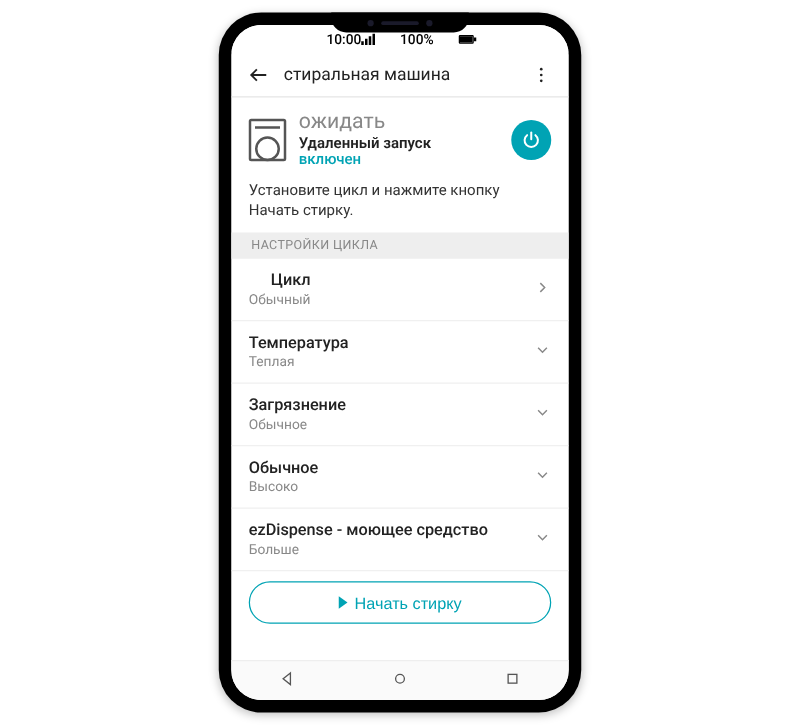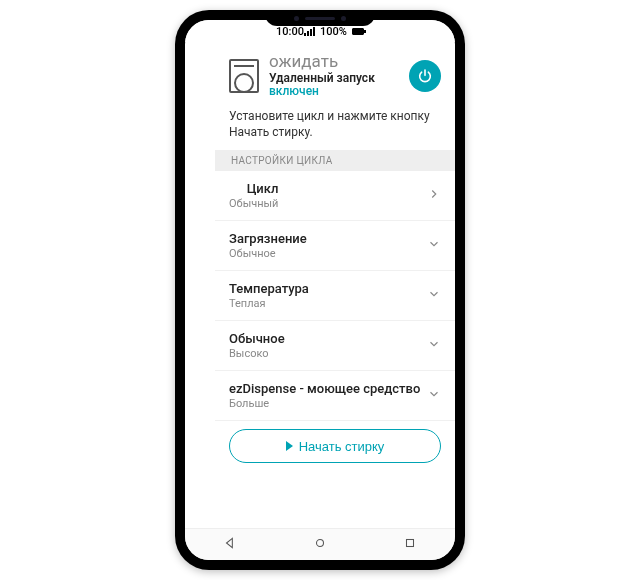--- a/index.html
+++ b/index.html
@@ -50,21 +50,21 @@
     background: #fff;
     display: flex;
     align-items: center;
     justify-content: center;
     padding: 0 12px;
     font-size: 11px;
     font-weight: 500;
     color: #000;
     position: relative;
   }
-  .status-right { display:flex; align-items:center; gap:5px; }
+  .status-right { display:flex; align-items:center; gap:20px; }
   .batt-icon { display:inline-block; width:12px; height:7px; border:1px solid #000; border-radius:1px; position:relative; }
   .batt-icon::after { content:""; position:absolute; right:-3px; top:1px; width:2px; height:3px; background:#000; }
   .batt-icon .fill { position:absolute; left:0; top:0; bottom:0; right:0; background:#000; }
   .sig-icon { display:inline-flex; align-items:flex-end; gap:1px; height:9px; }
   .sig-icon span { width:2px; background:#000; display:inline-block; }
   .sig-icon span:nth-child(1){height:3px;}
   .sig-icon span:nth-child(2){height:5px;}
   .sig-icon span:nth-child(3){height:7px;}
   .sig-icon span:nth-child(4){height:9px;}
 
@@ -72,21 +72,21 @@
     height: 36px;
     display: flex;
     align-items: center;
     padding: 0 10px;
     border-bottom: 1px solid #e5e5e5;
     gap: 8px;
   }
   .appbar-title { font-size: 14px; color:#222; flex:1; }
   .icon-btn { width:24px; height:24px; display:flex; align-items:center; justify-content:center; color:#222; }
 
-  .content { flex:1; overflow-y:auto;margin-left:30px; }
+  .content { flex:1; overflow-y:auto; }
   .status-block {
     display:flex; align-items:center; gap:10px;
     padding: 10px 14px 6px 14px;
   }
   .wm-icon { width:30px; height:34px; border:2px solid #555; border-radius:2px; position:relative; flex-shrink:0; }
   .wm-icon::before { content:""; position:absolute; top:4px; left:3px; right:3px; height:2px; background:#555; }
   .wm-icon::after { content:""; position:absolute; top:12px; left:50%; transform:translateX(-50%); width:16px; height:16px; border:2px solid #555; border-radius:50%; }
   .status-text { flex:1; line-height:1.15; }
   .status-main { font-size:17px; color:#888; font-weight:400; }
   .status-sub { font-size:12px; color:#222; font-weight:600; }
@@ -149,20 +149,36 @@
             <span></span>
             <span></span>
           </span>
         <span>100%</span>
         <span class="batt-icon">
             <span class="fill"></span>
           </span>
       </span>
     </div>
 
+    <div class="appbar">
+      <span class="icon-btn">
+        <svg width="18" height="18" viewBox="0 0 24 24" fill="none" stroke="currentColor" stroke-width="2">
+            <line x1="20" y1="12" x2="4" y2="12"></line>
+            <polyline points="10 18 4 12 10 6"></polyline>
+          </svg>
+      </span>
+      <span class="appbar-title">стиральная машина</span>
+      <span class="icon-btn">
+        <svg width="16" height="16" viewBox="0 0 24 24" fill="currentColor">
+            <circle cx="12" cy="5" r="1.6"></circle>
+            <circle cx="12" cy="12" r="1.6"></circle>
+            <circle cx="12" cy="19" r="1.6"></circle>
+          </svg>
+      </span>
+    </div>
 
     <div class="content">
 
       <div class="status-block">
         <div class="wm-icon"></div>
         <div class="status-text">
           <div class="status-main">ожидать</div>
           <div class="status-sub">Удаленный запуск</div>
           <div class="status-enabled">включен</div>
         </div>
@@ -185,34 +201,34 @@
         </div>
         <span class="chev">
           <svg width="14" height="14" viewBox="0 0 24 24" fill="none" stroke="currentColor" stroke-width="2">
               <polyline points="9 6 15 12 9 18"></polyline>
             </svg>
         </span>
       </div>
 
       <div class="setting-row">
         <div class="setting-text">
+          <span class="setting-label">Температура</span>
+          <span class="setting-value">Теплая</span>
+        </div>
+        <span class="chev">
+          <svg width="14" height="14" viewBox="0 0 24 24" fill="none" stroke="currentColor" stroke-width="2">
+              <polyline points="6 9 12 15 18 9"></polyline>
+            </svg>
+        </span>
+      </div>
+
+      <div class="setting-row">
+        <div class="setting-text">
           <span class="setting-label">Загрязнение</span>
           <span class="setting-value">Обычное</span>
-        </div>
-        <span class="chev">
-          <svg width="14" height="14" viewBox="0 0 24 24" fill="none" stroke="currentColor" stroke-width="2">
-              <polyline points="6 9 12 15 18 9"></polyline>
-            </svg>
-        </span>
-      </div>
-
-      <div class="setting-row">
-        <div class="setting-text">
-          <span class="setting-label">Температура</span>
-          <span class="setting-value">Теплая</span>
         </div>
         <span class="chev">
           <svg width="14" height="14" viewBox="0 0 24 24" fill="none" stroke="currentColor" stroke-width="2">
               <polyline points="6 9 12 15 18 9"></polyline>
             </svg>
         </span>
       </div>
 
       <div class="setting-row">
         <div class="setting-text">

